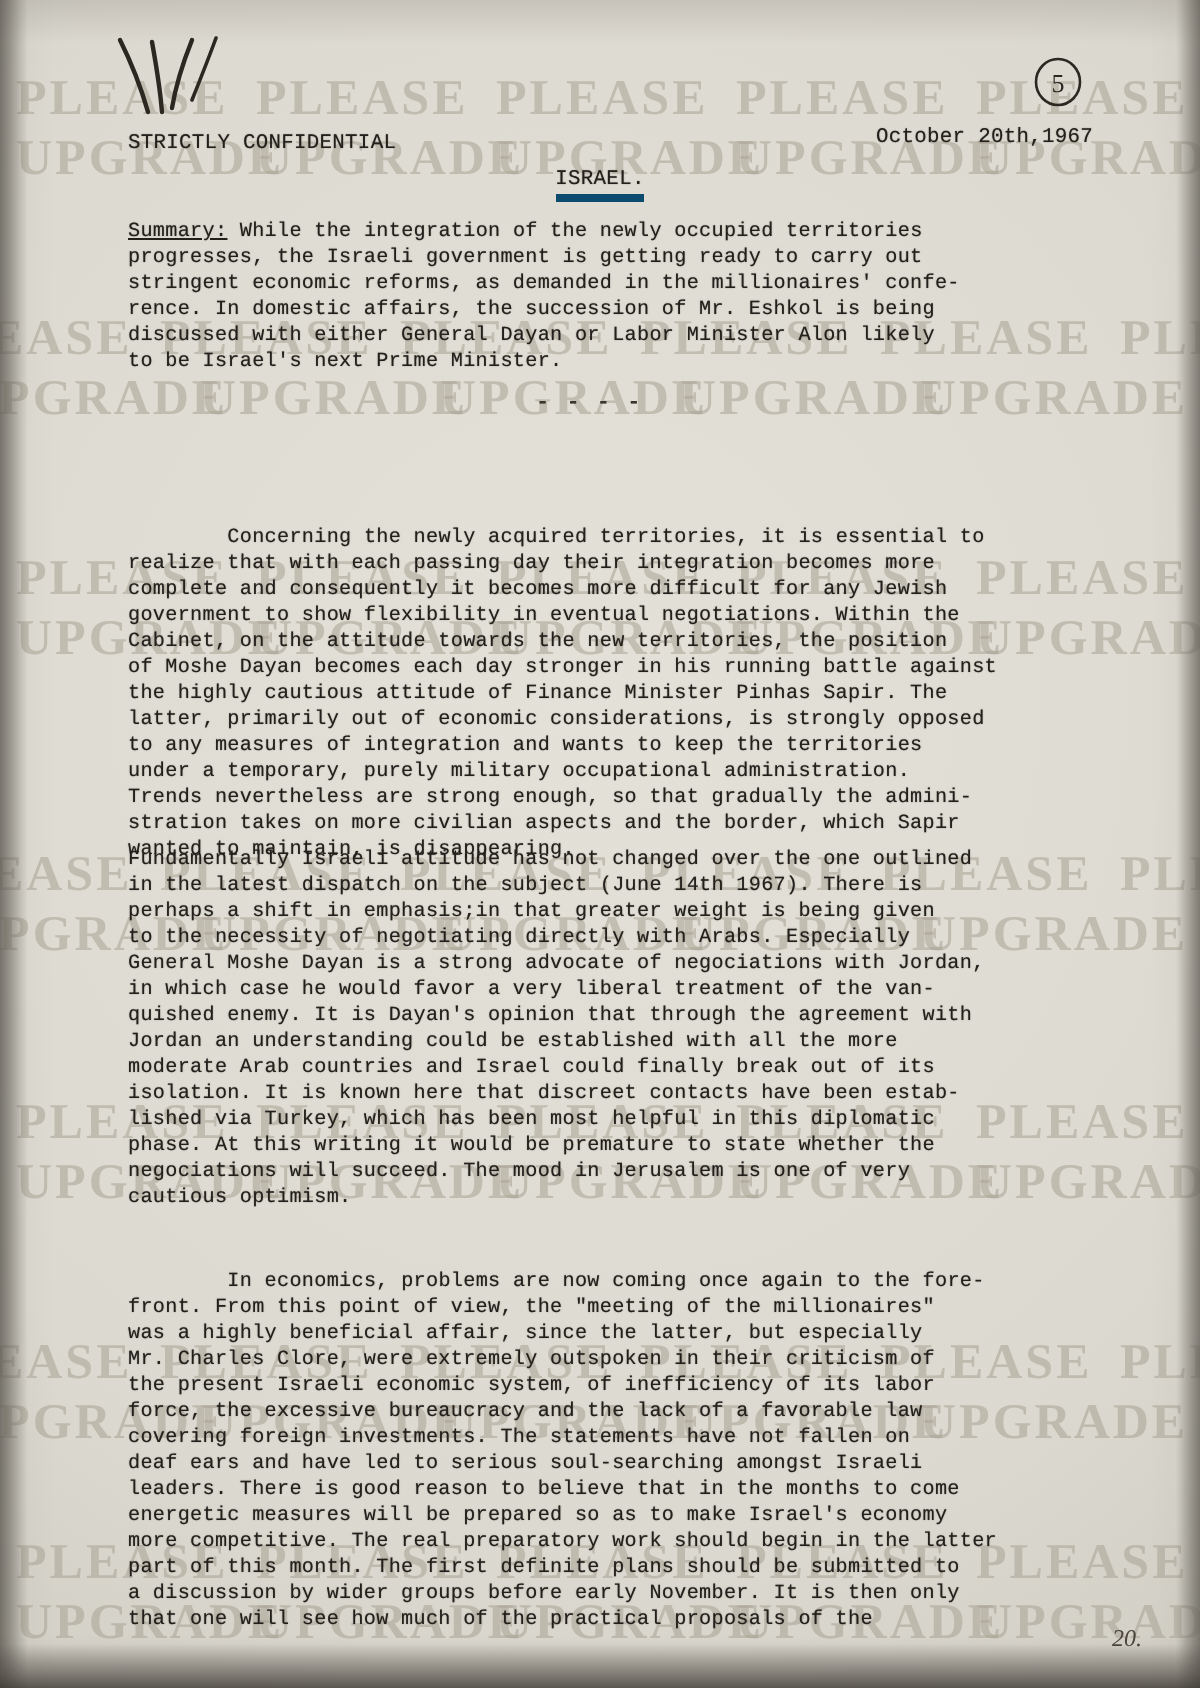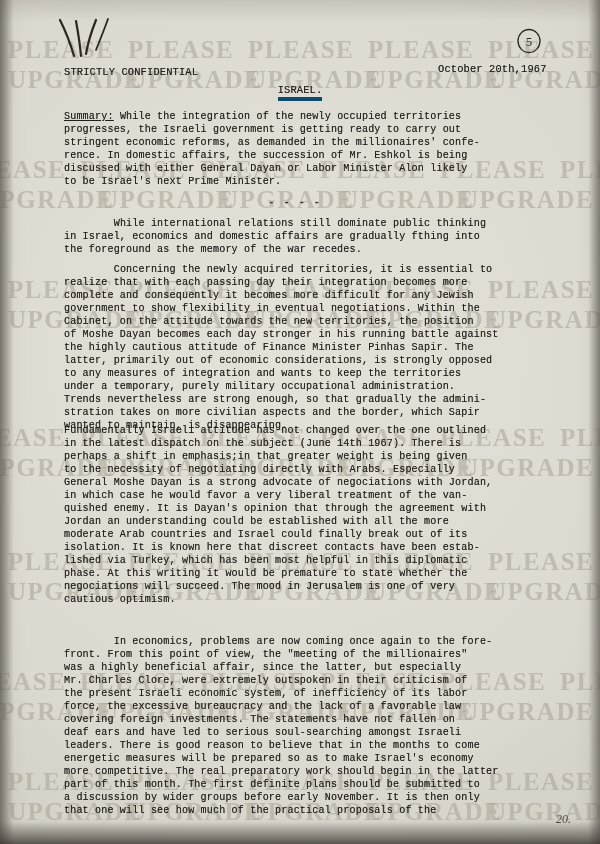--- a/index.html
+++ b/index.html
@@ -259,23 +259,20 @@
 
     <div class="typed body-block p-summary"><span class="lead-label">Summary:</span><span> While the integration of the newly occupied territories
 progresses, the Israeli government is getting ready to carry out
 stringent economic reforms, as demanded in the millionaires' confe-
 rence. In domestic affairs, the succession of Mr. Eshkol is being
 discussed with either General Dayan or Labor Minister Alon likely
 to be Israel's next Prime Minister.</span></div>
 
     <div class="dash-mark">- - - -</div>
 
-    <div class="typed body-block p-1">        While international relations still dominate public thinking
-in Israel, economics and domestic affairs are gradually fthing into
-the foreground as the memory of the war recedes.</div>
     <div class="typed body-block p-2">        Concerning the newly acquired territories, it is essential to
 realize that with each passing day their integration becomes more
 complete and consequently it becomes more difficult for any Jewish
 government to show flexibility in eventual negotiations. Within the
 Cabinet, on the attitude towards the new territories, the position
 of Moshe Dayan becomes each day stronger in his running battle against
 the highly cautious attitude of Finance Minister Pinhas Sapir. The
 latter, primarily out of economic considerations, is strongly opposed
 to any measures of integration and wants to keep the territories
 under a temporary, purely military occupational administration.

